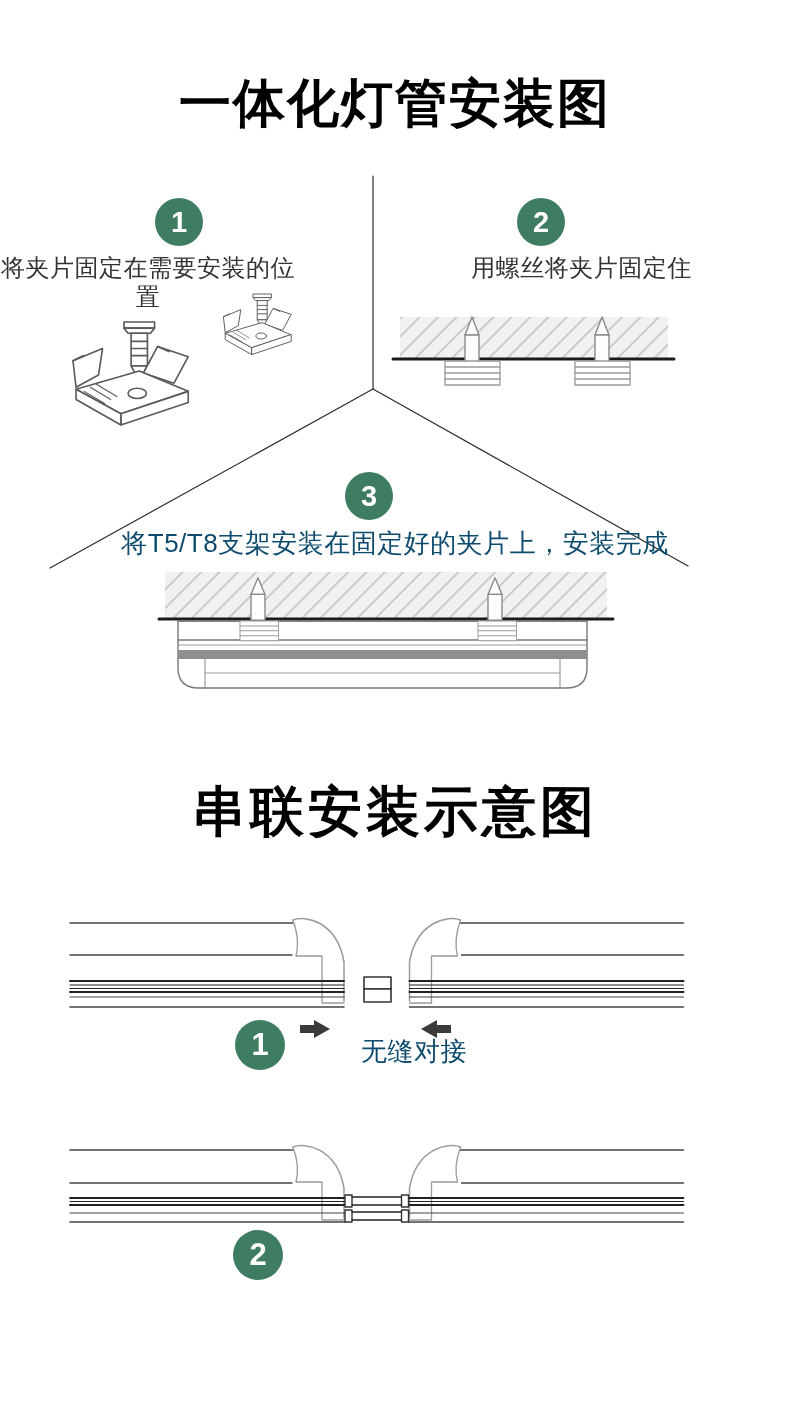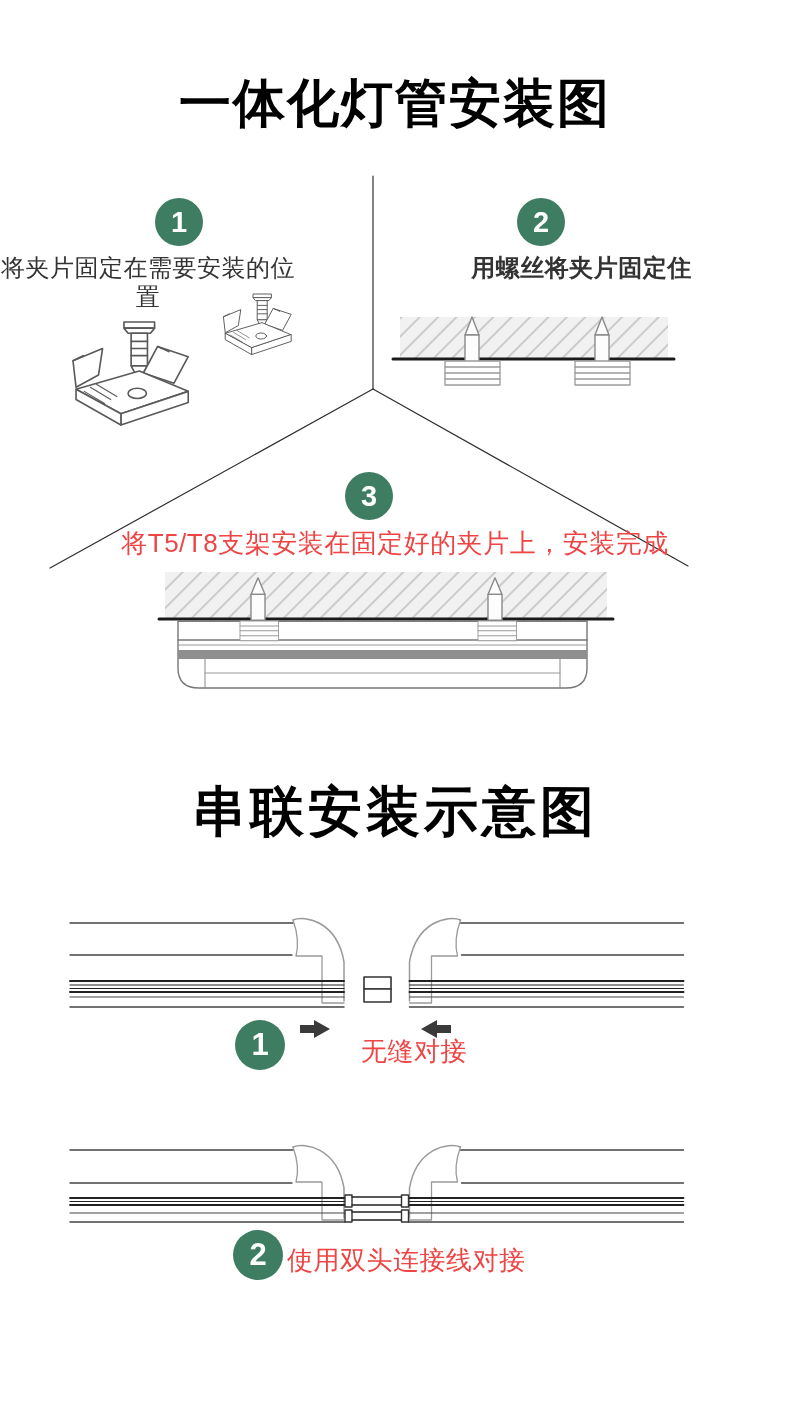--- a/index.html
+++ b/index.html
@@ -13,21 +13,21 @@
     letter-spacing:2px;line-height:1.15;
   }
   .step-badge{
     width:48px;height:48px;border-radius:50%;
     color:#fff;font-size:29px;font-weight:700;text-align:center;line-height:48px;
   }
   .badge-lg{width:50px;height:50px;line-height:50px;font-size:31px;}
   .caption{
     font-size:24px;color:#333;text-align:center;line-height:1.2;letter-spacing:0.5px;
   }
-  .caption-lg{font-size:26px;color:#ef4444;}
+  .caption-lg{font-size:26px;color:#0c4a6e;}
   svg{position:absolute;left:0;top:0;}
   .lineart{stroke-linejoin:round;stroke-linecap:round;}
 </style>
 </head>
 <body>
 
 <div class="page">
 
   <svg width="790" height="1418" viewBox="0 0 790 1418" class="lineart">
     <defs>
@@ -160,26 +160,25 @@
       </g>
     </g>
   </svg>
 
   <div class="abs big-title" style="top:74px;left:0;">一体化灯管安装图</div>
 
   <div class="abs step-badge" style="left:155px;top:198px;background:#3E7D62;">1</div>
   <div class="abs caption" style="left:0;top:254px;width:296px;">将夹片固定在需要安装的位置</div>
 
   <div class="abs step-badge" style="left:517px;top:198px;background:#3E7D62;">2</div>
-  <div class="abs caption" style="left:373px;top:254px;width:417px;font-weight:bold;">用螺丝将夹片固定住</div>
+  <div class="abs caption" style="left:373px;top:254px;width:417px;">用螺丝将夹片固定住</div>
 
   <div class="abs step-badge" style="left:345px;top:472px;background:#3E7D62;">3</div>
   <div class="abs caption caption-lg" style="left:0;top:528px;width:790px;">将T5/T8支架安装在固定好的夹片上，安装完成</div>
 
   <div class="abs big-title" style="top:780px;left:0;font-size:54px;letter-spacing:4px;">串联安装示意图</div>
 
   <div class="abs step-badge badge-lg" style="left:235px;top:1020px;background:#3E7D62;">1</div>
   <div class="abs caption caption-lg" style="left:334px;top:1036px;width:120px;margin-left:20px;">无缝对接</div>
 
   <div class="abs step-badge badge-lg" style="left:233px;top:1230px;background:#3E7D62;">2</div>
-  <div class="abs caption caption-lg" style="left:287px;top:1245px;width:260px;text-align:left;">使用双头连接线对接</div>
 
 </div>
 
 </body></html>

